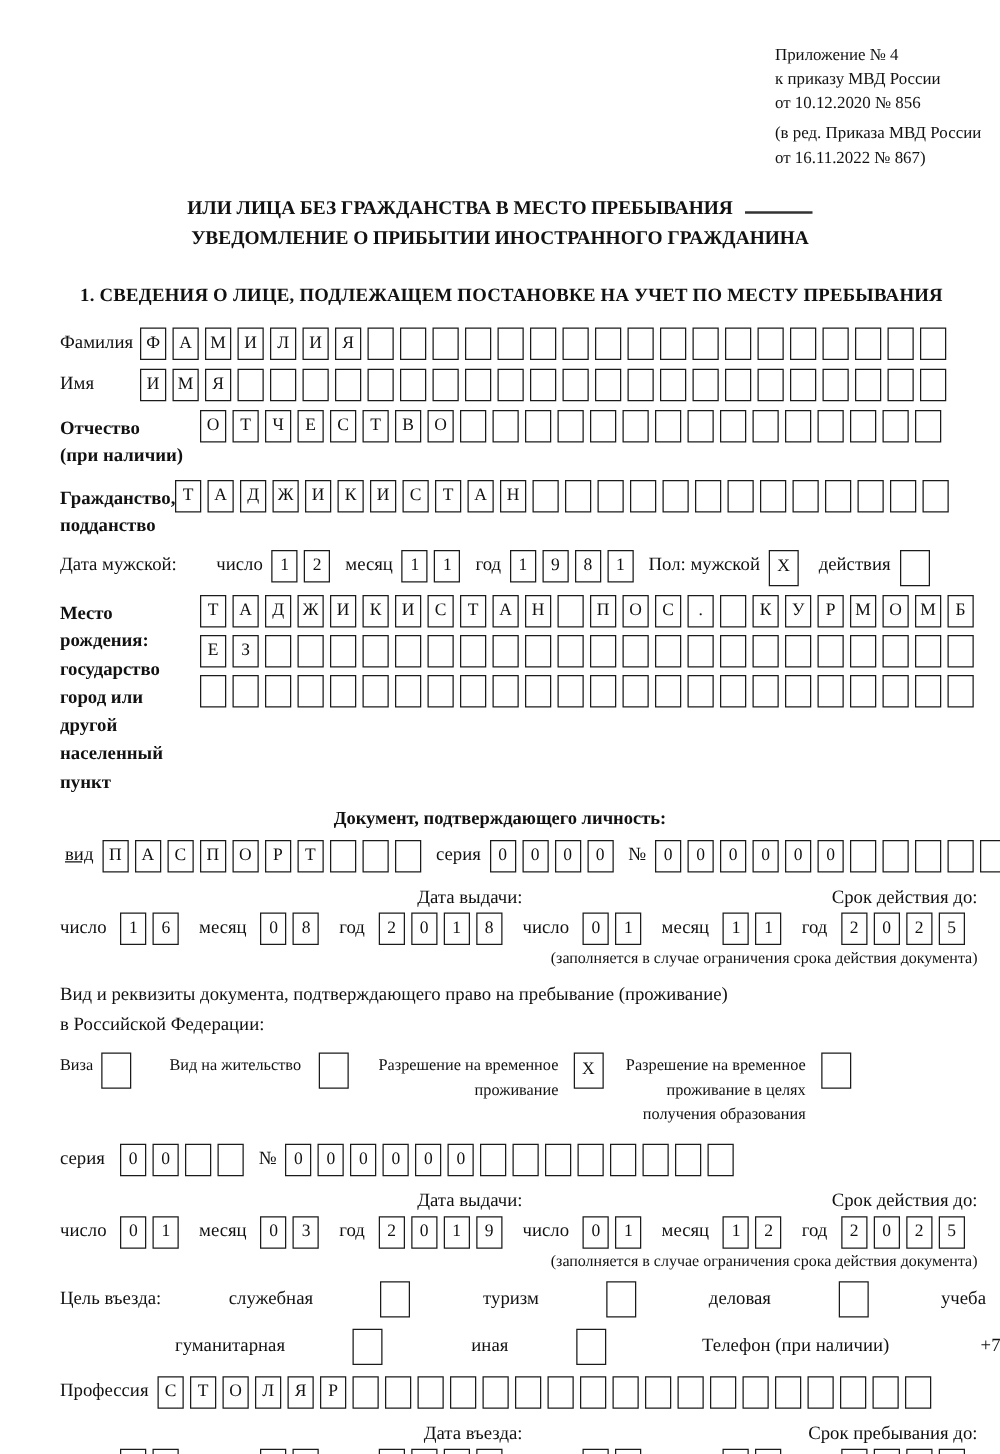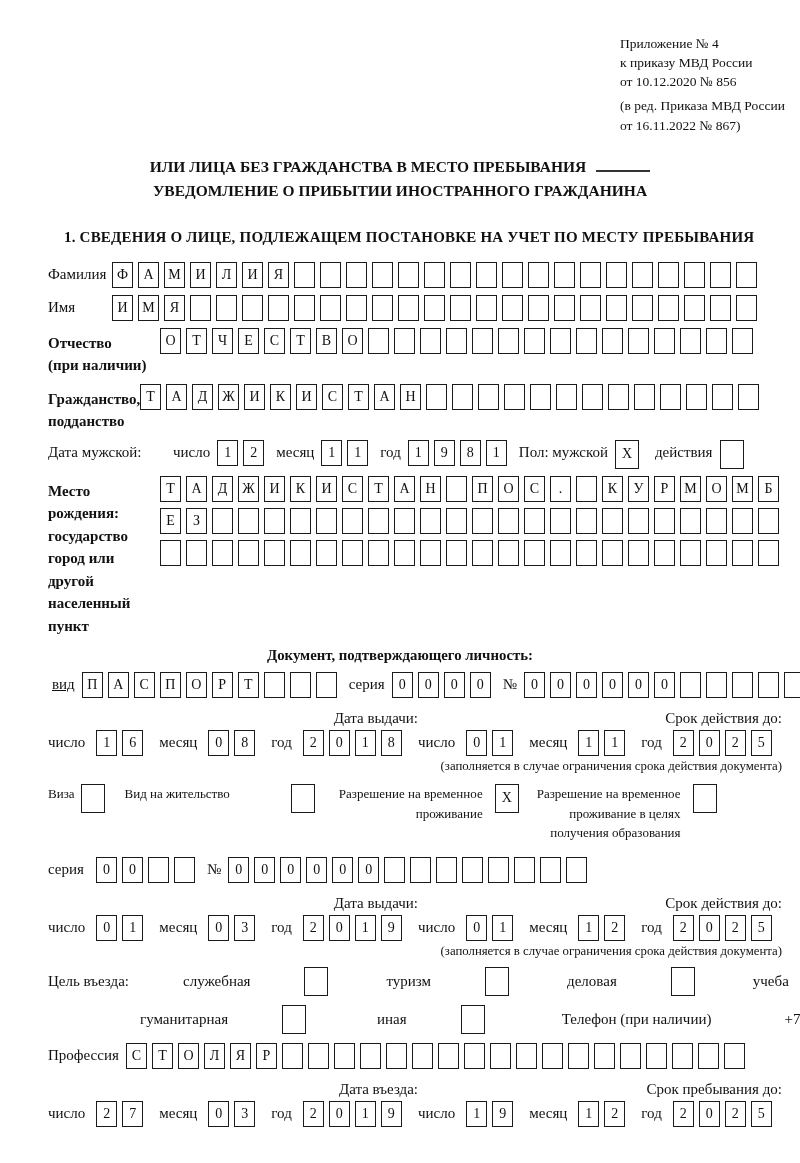--- a/index.html
+++ b/index.html
@@ -144,27 +144,31 @@
         <span class="cells"><span class="cell">0</span><span class="cell">1</span></span>
         <span class="inlbl">месяц</span>
         <span class="cells"><span class="cell">1</span><span class="cell">1</span></span>
         <span class="inlbl">год</span>
         <span class="cells"><span class="cell">2</span><span class="cell">0</span><span class="cell">2</span><span class="cell">5</span></span>
       </div>
       <div class="dnote">(заполняется в случае ограничения срока действия документа)</div>
     </div>
   </div>
 
+  <div class="para">
+    <div>Вид и реквизиты документа, подтверждающего право на пребывание (проживание)</div>
+    <div>в Российской Федерации:</div>
+  </div>
 
   <div class="permit-row">
     <div class="permit-item">
       <span class="plabel">Виза</span>
       <span class="cells chk" style="margin-left:6px;"><span class="cell"></span></span>
     </div>
-    <div class="permit-item" style="margin-left:20px;gap:47px;">
+    <div class="permit-item" style="margin-left:31px;">
       <span class="plabel">Вид на жительство</span>
       <span class="cells chk" style="margin-left:14px;"><span class="cell"></span></span>
     </div>
     <div class="permit-item" style="margin-left:24px;">
       <span class="plabel">
         <span>Разрешение на временное</span><br>
         <span>проживание</span>
       </span>
       <span class="cells chk" style="margin-left:12px;"><span class="cell">X</span></span>
     </div>

